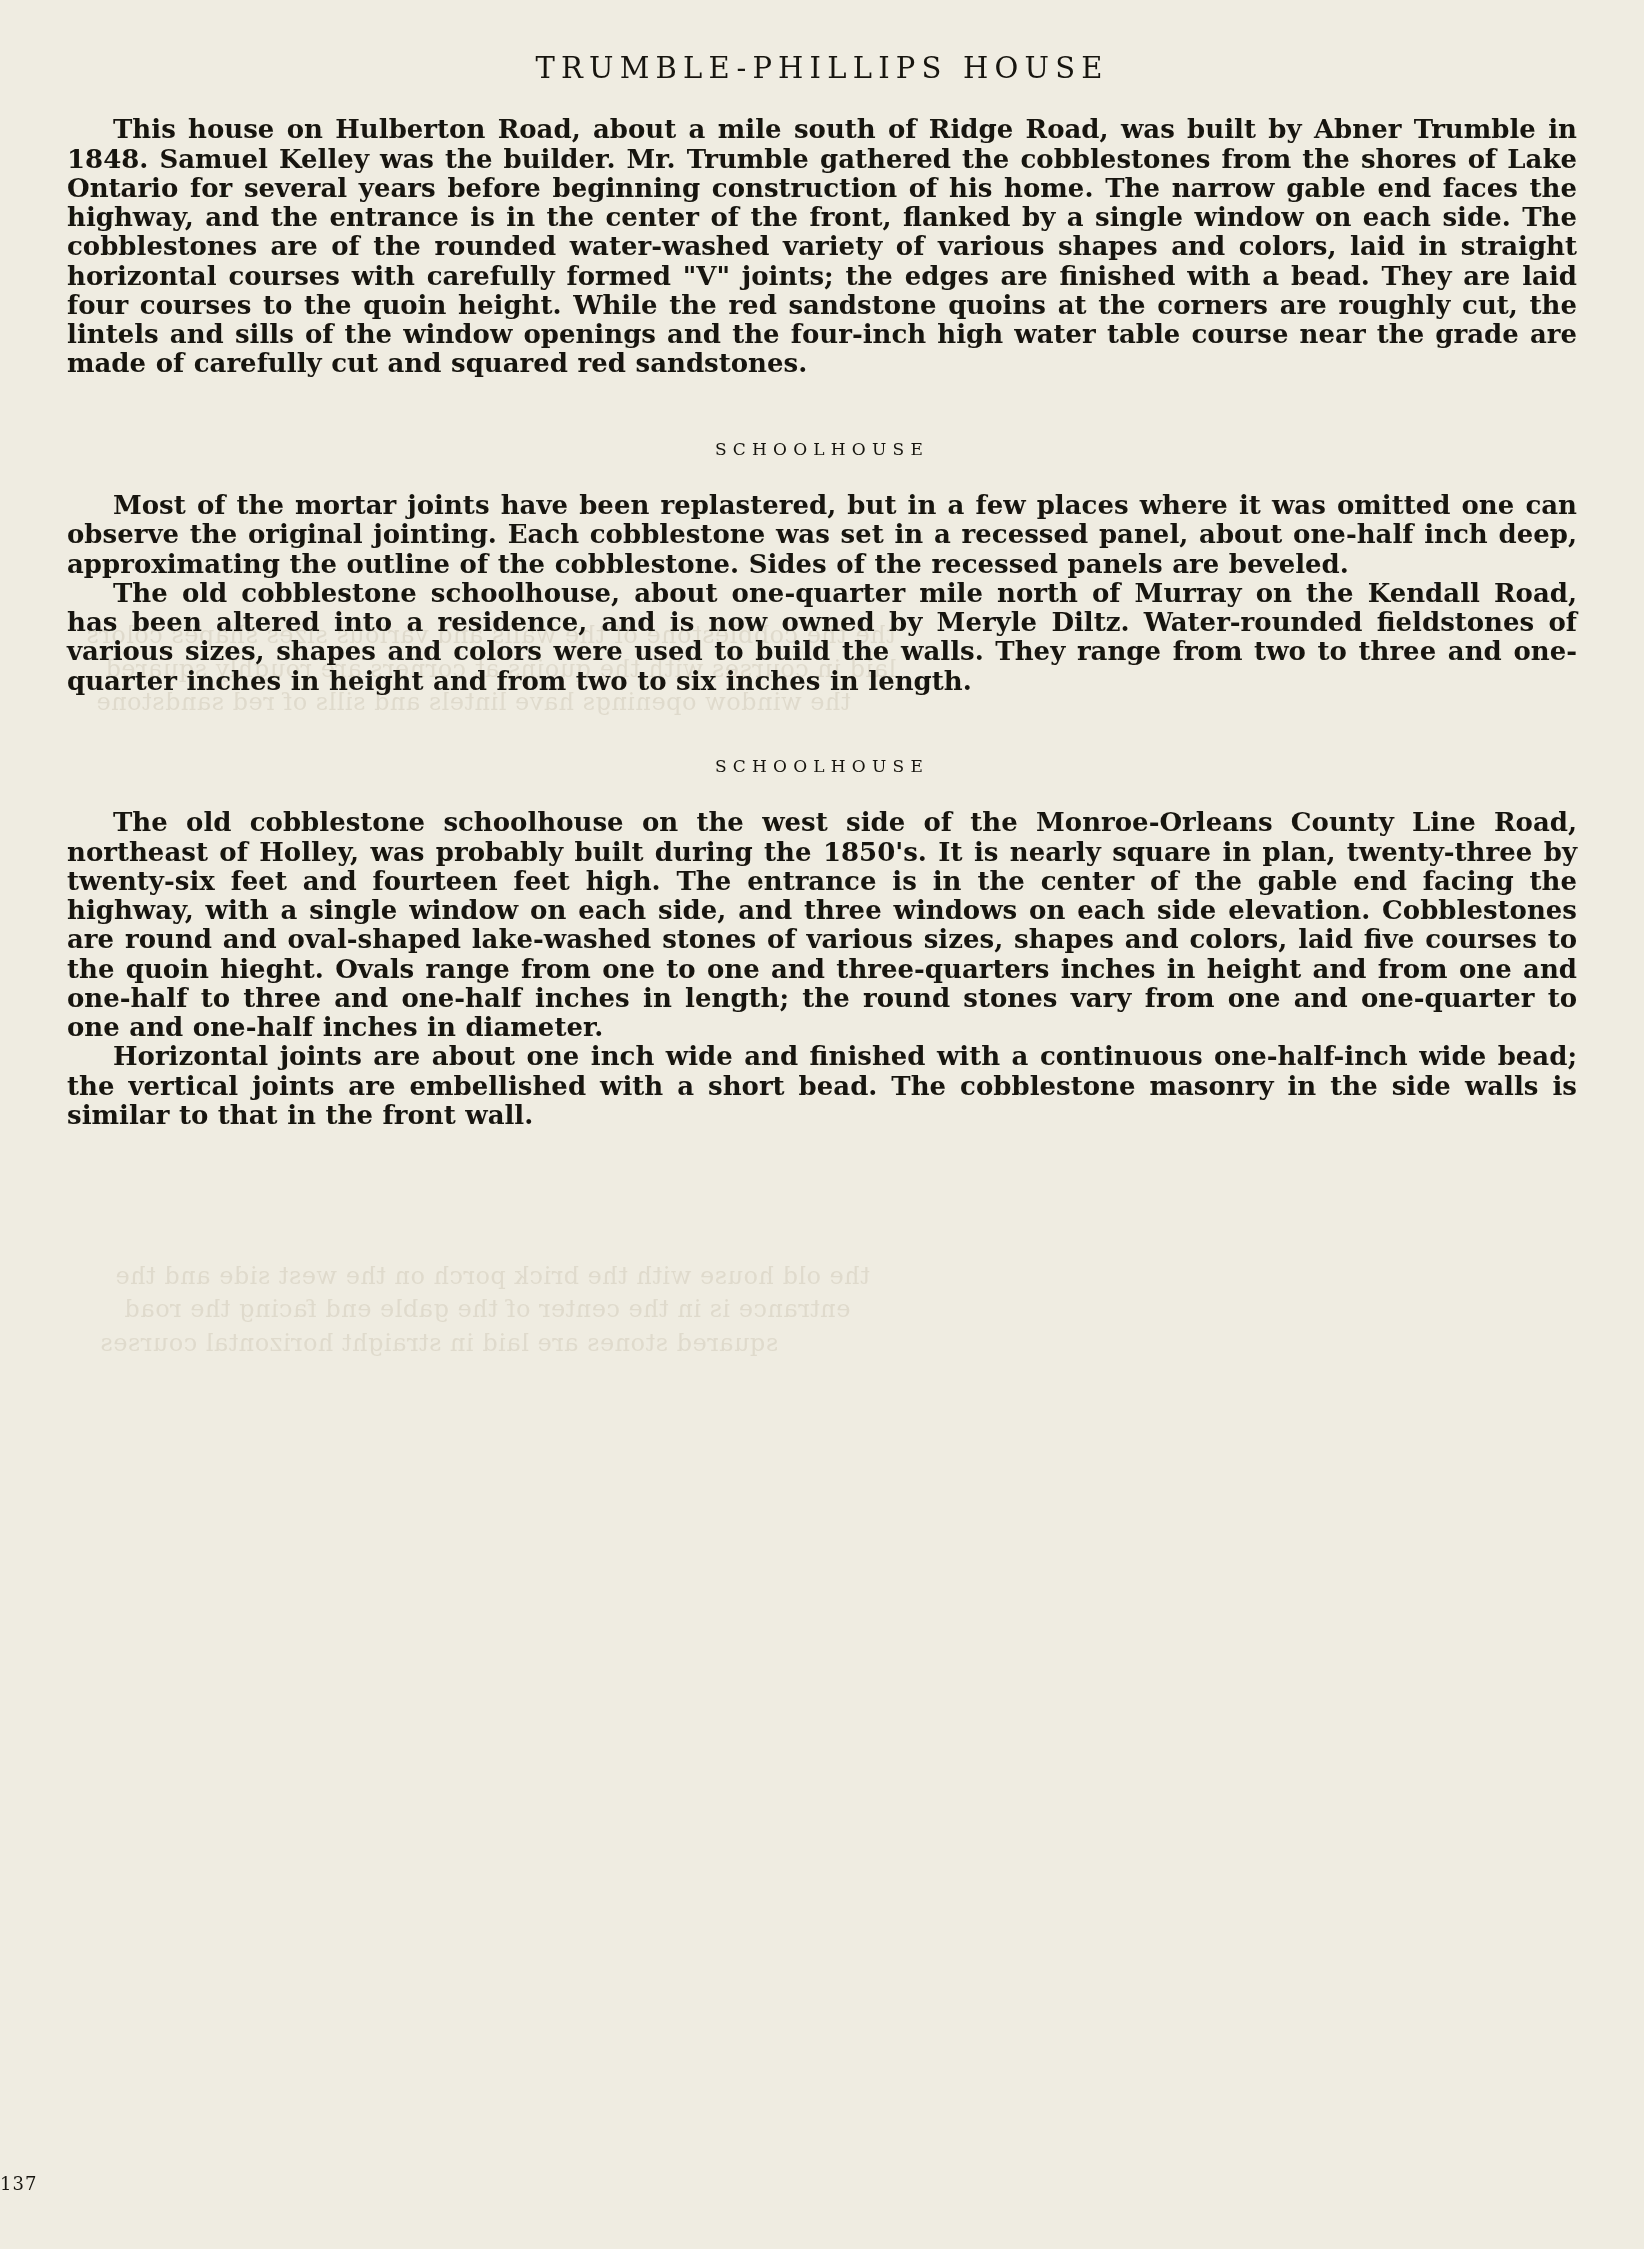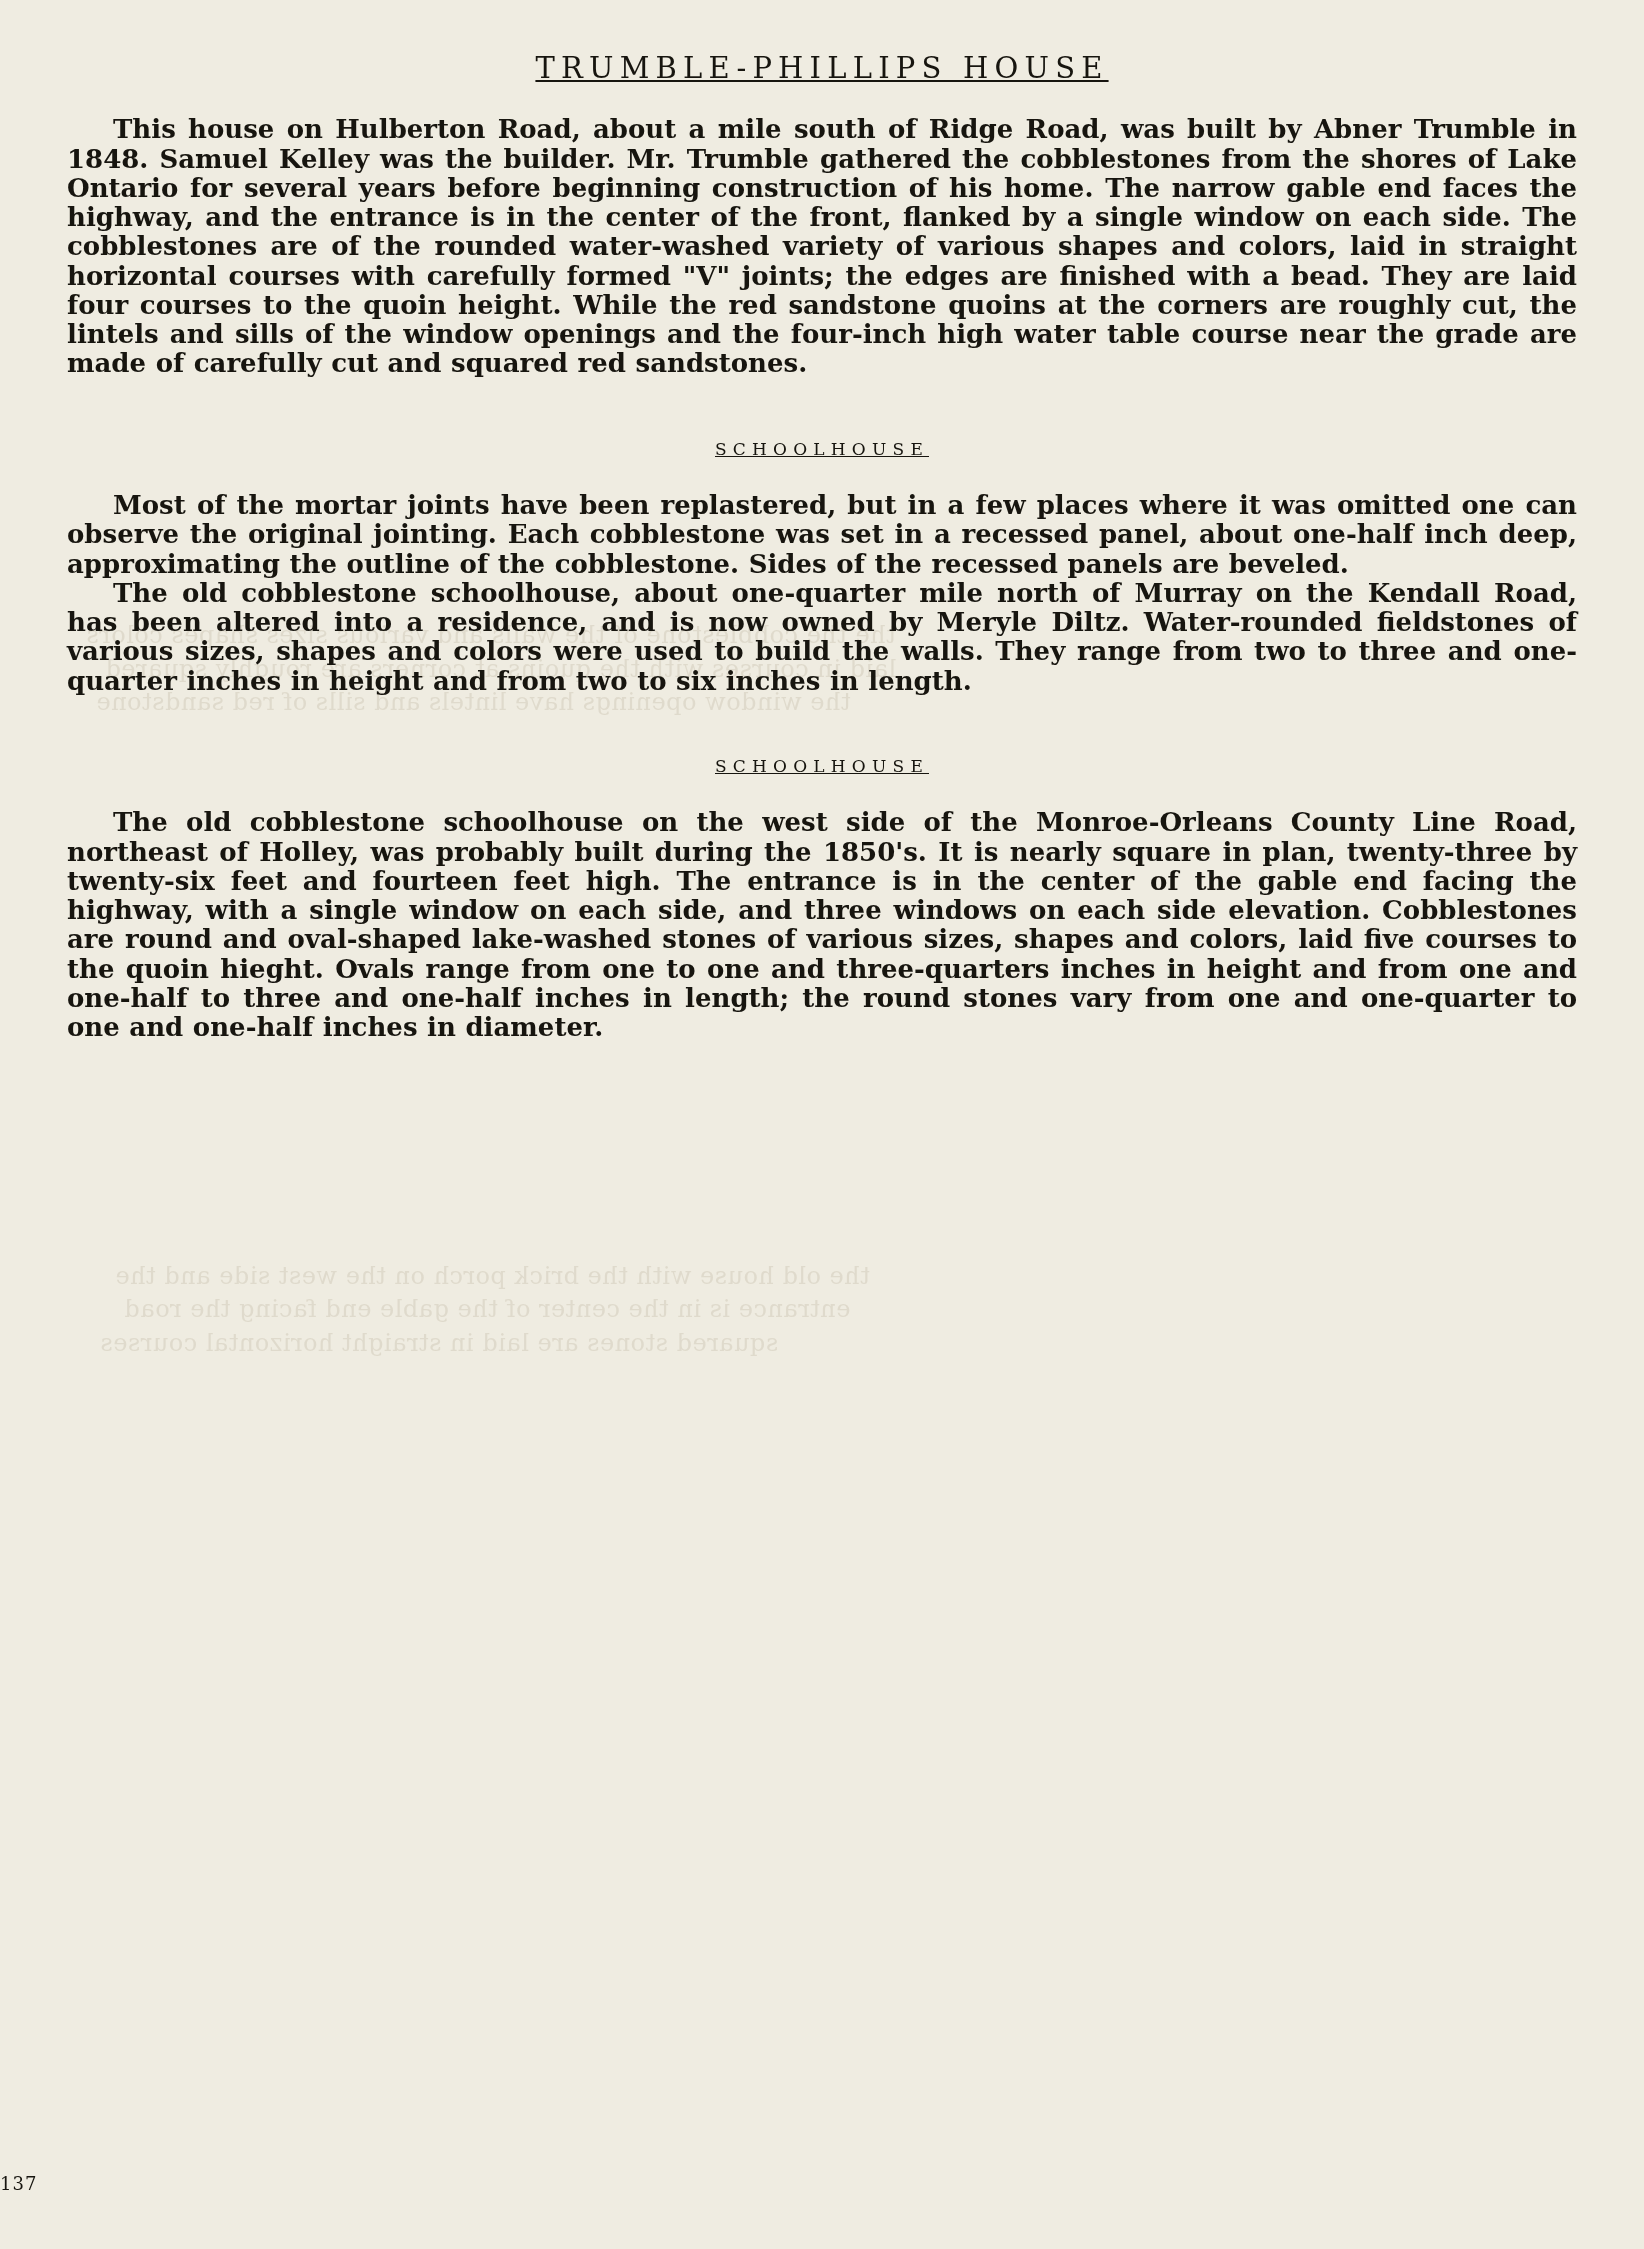--- a/index.html
+++ b/index.html
@@ -27,21 +27,20 @@
   .content {
     position: absolute;
     left: 67px;
     top: 38px;
     width: 1510px;
   }
   h1.doc-title, h2.section-title {
     font-weight: normal;
     text-align: center;
     margin: 17px;
-    text-decoration: underline;
   }
   h1.doc-title {
     font-size: 29px;
     letter-spacing: 6.2px;
     margin-top: 13.4px;
     margin-bottom: 30px;
   }
   h2.section-title {
     font-size: 17px;
     letter-spacing: 6.2px;
@@ -111,20 +110,21 @@
 
     <div class="block">
       <p class="para indent">Most of the mortar joints have been replastered, but in a few places where it was omitted one can observe the original jointing. Each cobblestone was set in a recessed panel, about one-half inch deep, approximating the outline of the cobblestone. Sides of the recessed panels are beveled.</p>
       <p class="para indent">The old cobblestone schoolhouse, about one-quarter mile north of Murray on the Kendall Road, has been altered into a residence, and is now owned by Meryle Diltz. Water-rounded fieldstones of various sizes, shapes and colors were used to build the walls. They range from two to three and one-quarter inches in height and from two to six inches in length.</p>
     </div>
 
     <h2 class="section-title">SCHOOLHOUSE</h2>
 
     <div class="block">
       <p class="para indent">The old cobblestone schoolhouse on the west side of the Monroe-Orleans County Line Road, northeast of Holley, was probably built during the 1850's. It is nearly square in plan, twenty-three by twenty-six feet and fourteen feet high. The entrance is in the center of the gable end facing the highway, with a single window on each side, and three windows on each side elevation. Cobblestones are round and oval-shaped lake-washed stones of various sizes, shapes and colors, laid five courses to the quoin hieght. Ovals range from one to one and three-quarters inches in height and from one and one-half to three and one-half inches in length; the round stones vary from one and one-quarter to one and one-half inches in diameter.</p>
+      <p class="para indent">Horizontal joints are about one inch wide and finished with a continuous one-half-inch wide bead; the vertical joints are embellished with a short bead. The cobblestone masonry in the side walls is similar to that in the front wall.</p>
     </div>
 
   </div>
 
   <div class="page-number">137</div>
 
 </div>
 
 
 </body></html>

